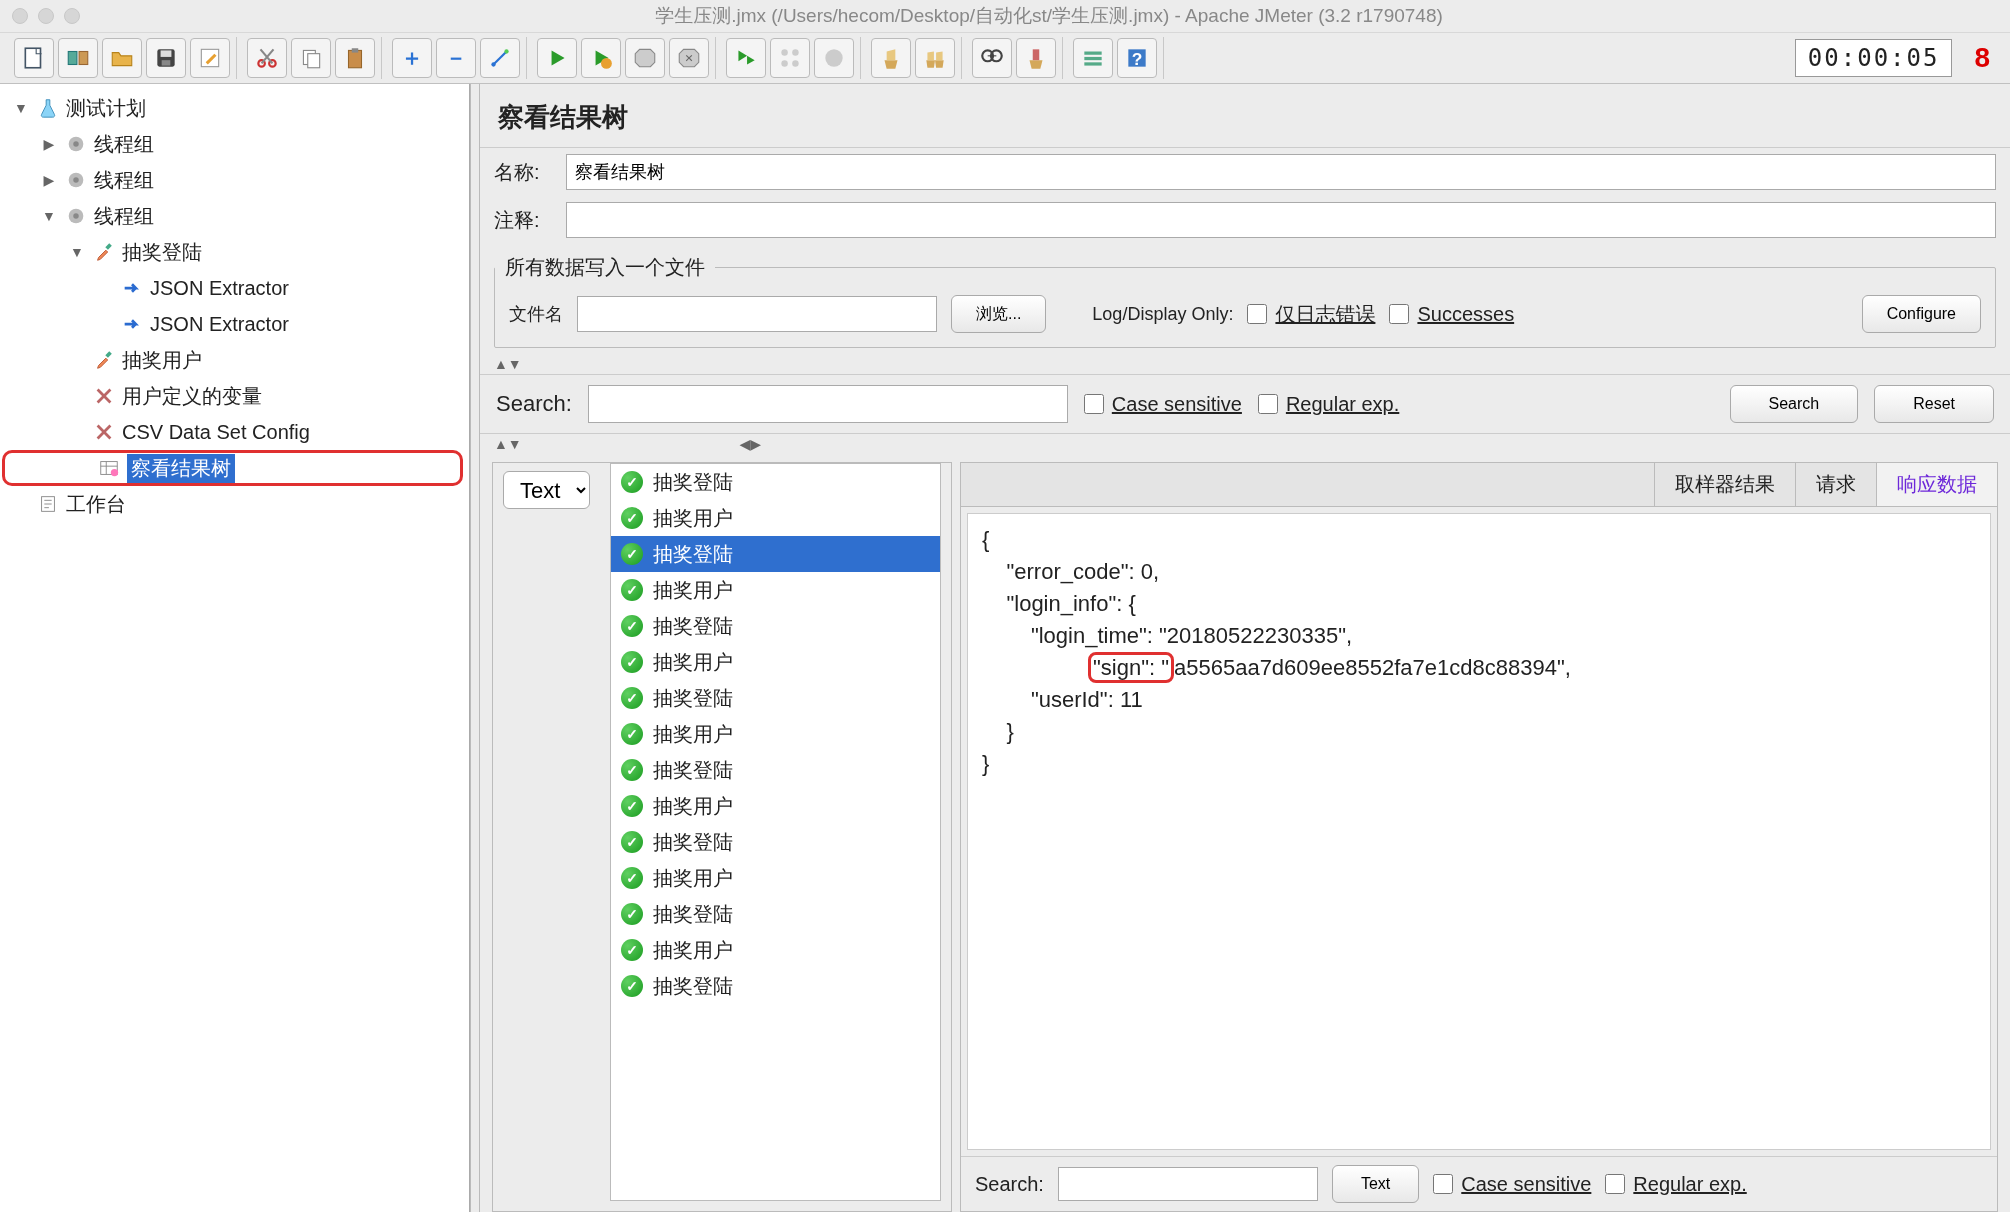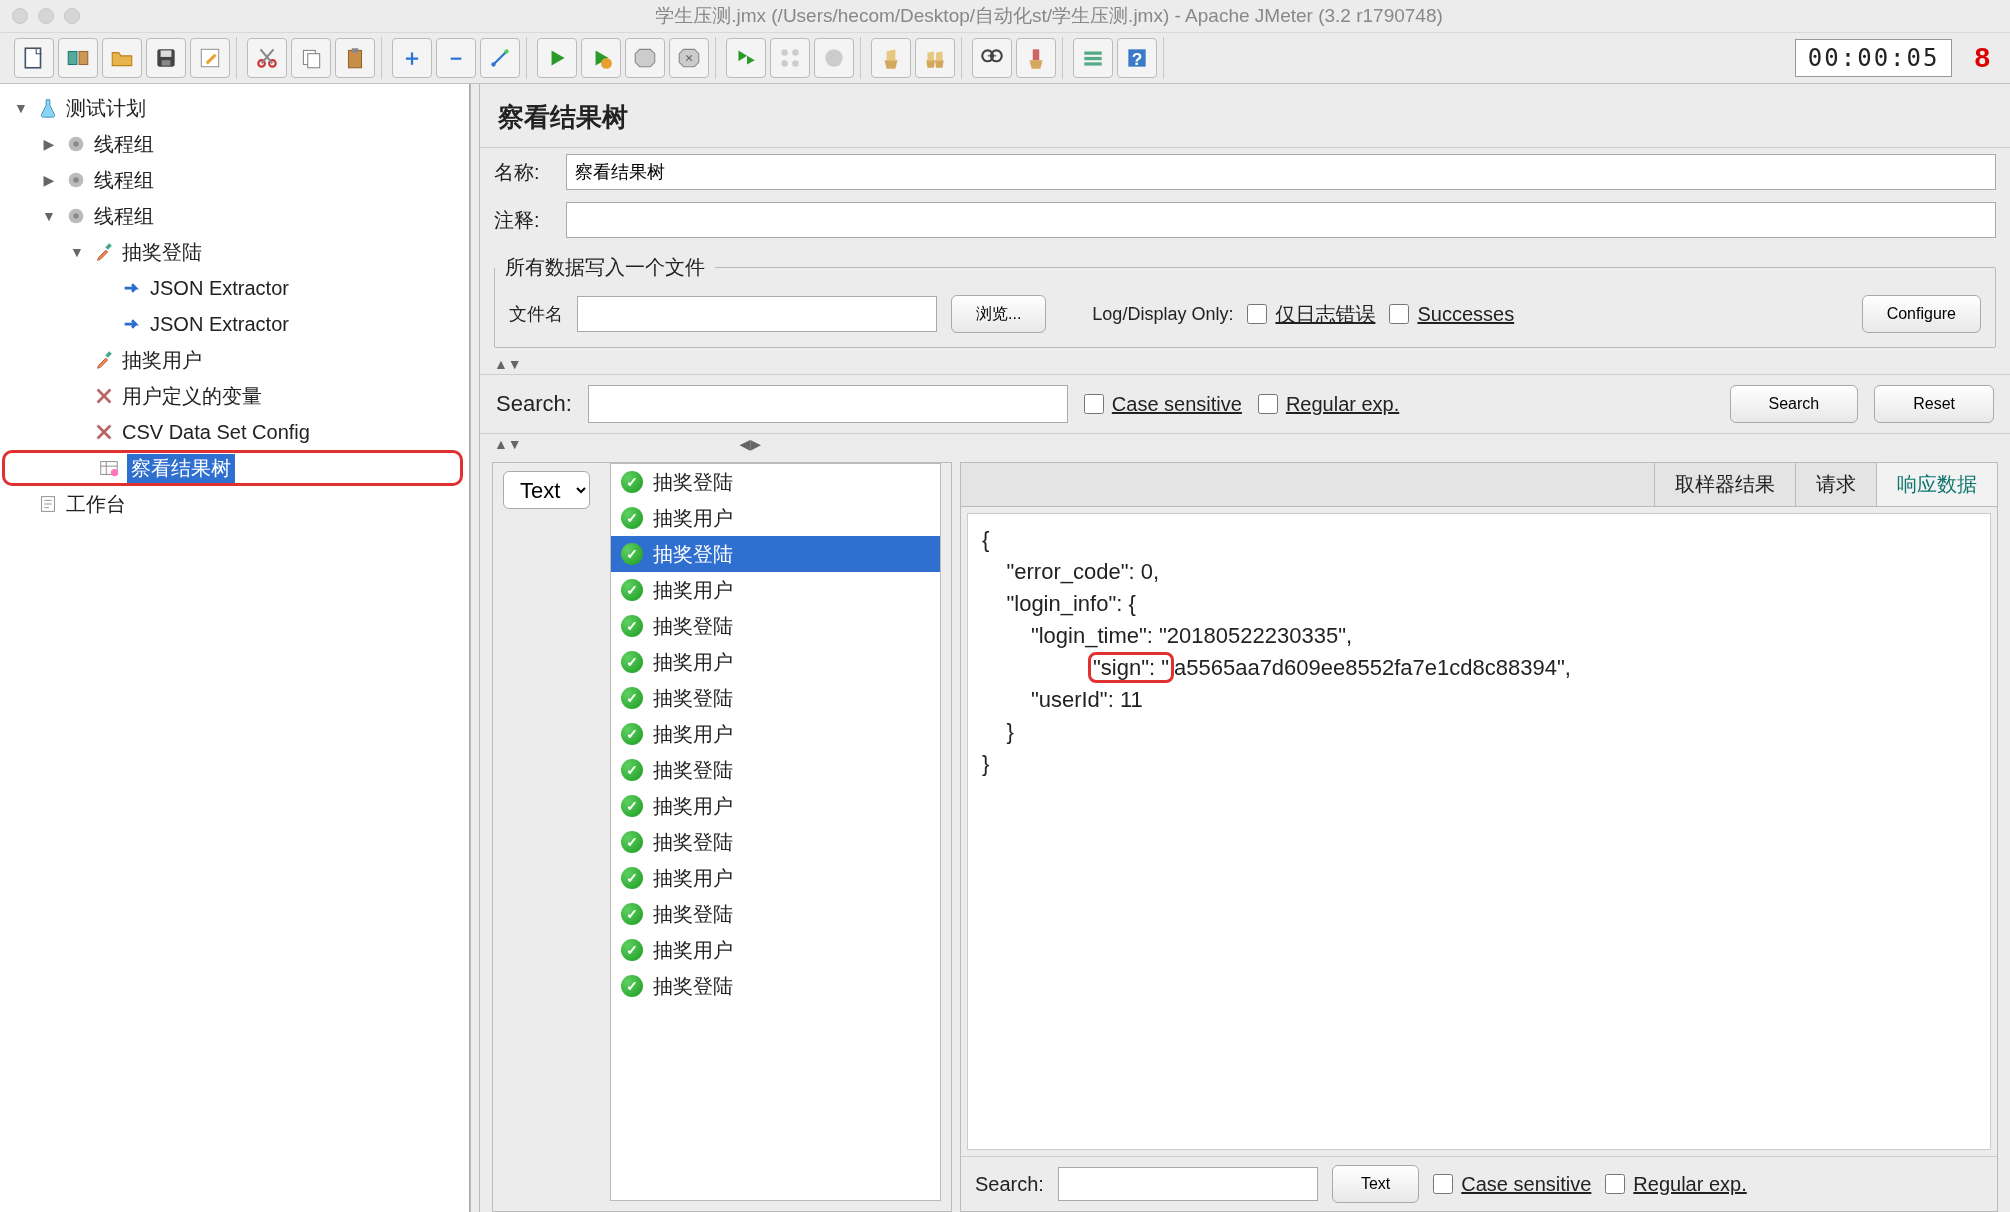--- a/index.html
+++ b/index.html
@@ -64,21 +64,21 @@
 .renderer-select { margin: 8px 10px; }
 .renderer-select select { width: 100%; height: 38px; font-size: 22px; border: 1px solid #aaa; border-radius: 6px; background: #fff; padding: 0 12px; }
 .result-list { flex: 1; background: #fff; margin: 0 10px 10px; border: 1px solid #bbb; overflow-y: scroll; }
 .result-item { display: flex; align-items: center; height: 36px; padding: 0 10px; gap: 10px; font-size: 20px; cursor: pointer; }
 .result-item.selected { background: #2f6fcf; color: #fff; }
 .ok-icon { width: 22px; height: 22px; background: radial-gradient(circle at 30% 30%, #5fd060, #1a9b20); border-radius: 50%; display: flex; align-items: center; justify-content: center; color: #fff; font-size: 14px; font-weight: bold; }
 
 .right-detail { flex: 1; display: flex; flex-direction: column; border: 1px solid #bbb; background: #ececec; }
 .tabs { display: flex; border-bottom: 1px solid #bbb; background: #e4e4e4; justify-content: flex-end; }
 .tab { padding: 8px 20px; font-size: 20px; cursor: pointer; border-left: 1px solid #bbb; }
-.tab.active { background: #f2f2f2; color: #0f766e; }
+.tab.active { background: #f2f2f2; color: #6d28d9; }
 .response-body { flex: 1; background: #fff; margin: 6px; border: 1px solid #ccc; padding: 10px 14px; font-family: Menlo, monospace; font-size: 22px; line-height: 32px; white-space: pre; overflow: auto; position: relative; }
 .redbox { border: 3px solid #e03030; border-radius: 8px; padding: 0 2px; }
 
 .bottom-search { display: flex; align-items: center; padding: 8px 14px; gap: 14px; border-top: 1px solid #ccc; font-size: 20px; }
 .bottom-search input[type=text] { width: 260px; height: 34px; border: 1px solid #aaa; background: #fff; }
 
 .mini-arrows { display: flex; gap: 4px; padding: 2px 14px; font-size: 14px; color: #666; }
 
 
 .ic-flask svg, .ic-gear svg, .ic-dropper svg, .ic-arrow svg, .ic-config svg, .ic-xicon svg, .ic-table svg, .ic-note svg { width: 22px; height: 22px; }

